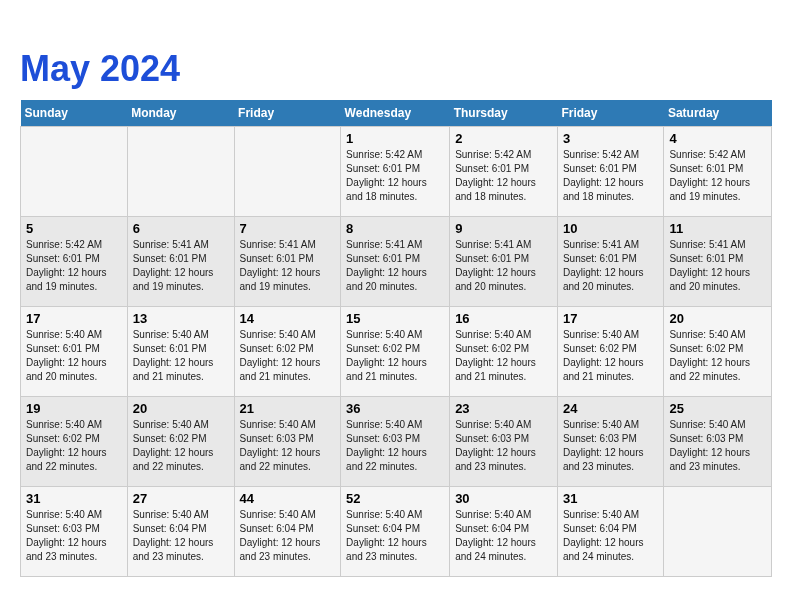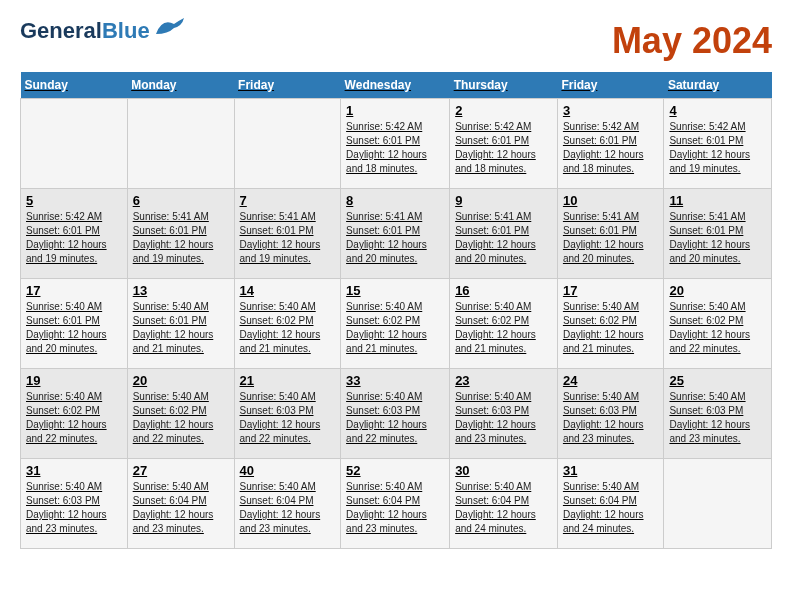--- a/index.html
+++ b/index.html
@@ -20,31 +20,31 @@
       display: flex;
       flex-direction: column;
       align-items: flex-start;
     }
     .title-section {
       text-align: right;
     }
     .month-title {
       font-size: 36px;
       font-weight: bold;
-      color: #c2410c;
+      color: #1d4ed8;
+      margin-top: 28px;
     }
     .location {
       font-size: 14px;
       color: #333;
     }
     table {
       width: 100%;
       border-collapse: collapse;
       font-size: 11px;
-      text-decoration: underline;
     }
     thead th {
       background-color: #2e7ab5;
       color: #fff;
       padding: 6px 4px;
       text-align: left;
       font-size: 12px;
       font-weight: bold;
     }
     tbody td {
@@ -70,30 +70,20 @@
     .day-info {
       font-size: 10px;
       color: #222;
       line-height: 1.4;
     }
   </style>
 </head>
 <body>
 
 <div class="header">
-  <div class="logo">
-    <div style="display:flex; align-items:center;">
-      <div style="font-size:22px; font-weight:bold; color:#1a3a5c; line-height:1;">
-        <span>General</span><span style="color:#2e7ab5;">Blue</span>
-      </div>
-      <svg width="32" height="22" viewBox="0 0 32 22" style="margin-left:4px; margin-top:-8px;">
-        <path d="M2,18 Q8,2 20,8 Q26,4 30,2 Q28,10 20,12 Q14,18 2,18 Z" fill="#2e7ab5"></path>
-      </svg>
-    </div>
-  </div>
   <div class="title-section">
     <div class="month-title">May 2024</div>
   </div>
 </div>
 
 <table>
   <thead>
     <tr>
 
     <th>Sunday</th>
@@ -194,21 +184,21 @@
         </td>
         <td>
           <span class="day-number">20</span>
           <div class="day-info">Sunrise: 5:40 AM<br>Sunset: 6:02 PM<br>Daylight: 12 hours<br>and 22 minutes.</div>
         </td>
         <td>
           <span class="day-number">21</span>
           <div class="day-info">Sunrise: 5:40 AM<br>Sunset: 6:03 PM<br>Daylight: 12 hours<br>and 22 minutes.</div>
         </td>
         <td>
-          <span class="day-number">33</span>
+          <span class="day-number">36</span>
           <div class="day-info">Sunrise: 5:40 AM<br>Sunset: 6:03 PM<br>Daylight: 12 hours<br>and 22 minutes.</div>
         </td>
         <td>
           <span class="day-number">23</span>
           <div class="day-info">Sunrise: 5:40 AM<br>Sunset: 6:03 PM<br>Daylight: 12 hours<br>and 23 minutes.</div>
         </td>
         <td>
           <span class="day-number">24</span>
           <div class="day-info">Sunrise: 5:40 AM<br>Sunset: 6:03 PM<br>Daylight: 12 hours<br>and 23 minutes.</div>
         </td>
@@ -220,21 +210,21 @@
       <tr>
         <td>
           <span class="day-number">31</span>
           <div class="day-info">Sunrise: 5:40 AM<br>Sunset: 6:03 PM<br>Daylight: 12 hours<br>and 23 minutes.</div>
         </td>
         <td>
           <span class="day-number">27</span>
           <div class="day-info">Sunrise: 5:40 AM<br>Sunset: 6:04 PM<br>Daylight: 12 hours<br>and 23 minutes.</div>
         </td>
         <td>
-          <span class="day-number">40</span>
+          <span class="day-number">44</span>
           <div class="day-info">Sunrise: 5:40 AM<br>Sunset: 6:04 PM<br>Daylight: 12 hours<br>and 23 minutes.</div>
         </td>
         <td>
           <span class="day-number">52</span>
           <div class="day-info">Sunrise: 5:40 AM<br>Sunset: 6:04 PM<br>Daylight: 12 hours<br>and 23 minutes.</div>
         </td>
         <td>
           <span class="day-number">30</span>
           <div class="day-info">Sunrise: 5:40 AM<br>Sunset: 6:04 PM<br>Daylight: 12 hours<br>and 24 minutes.</div>
         </td>

